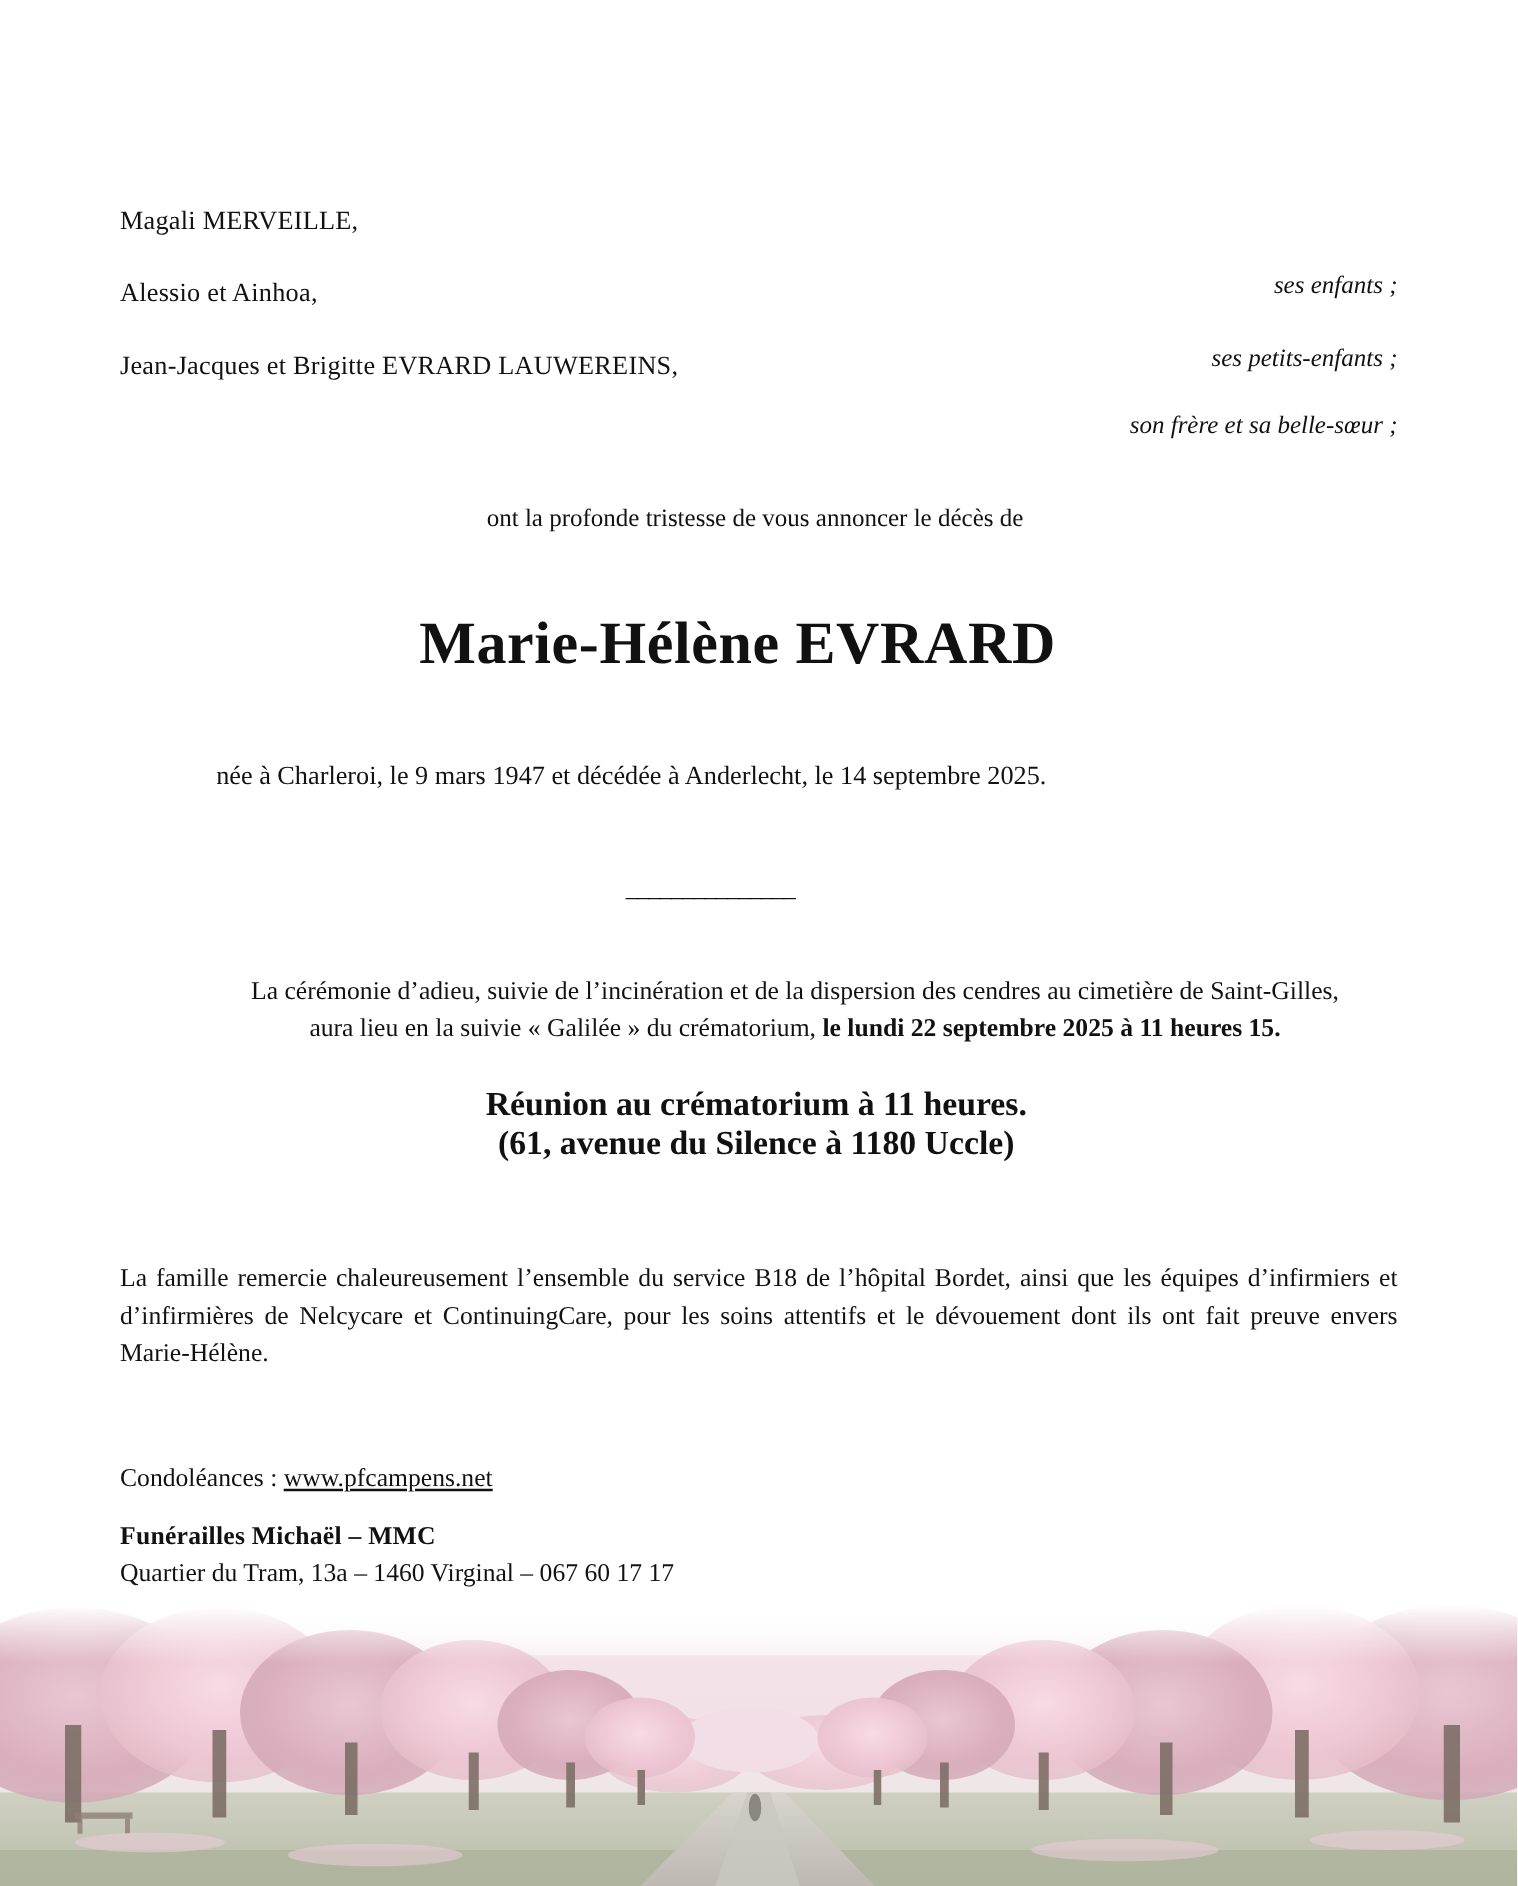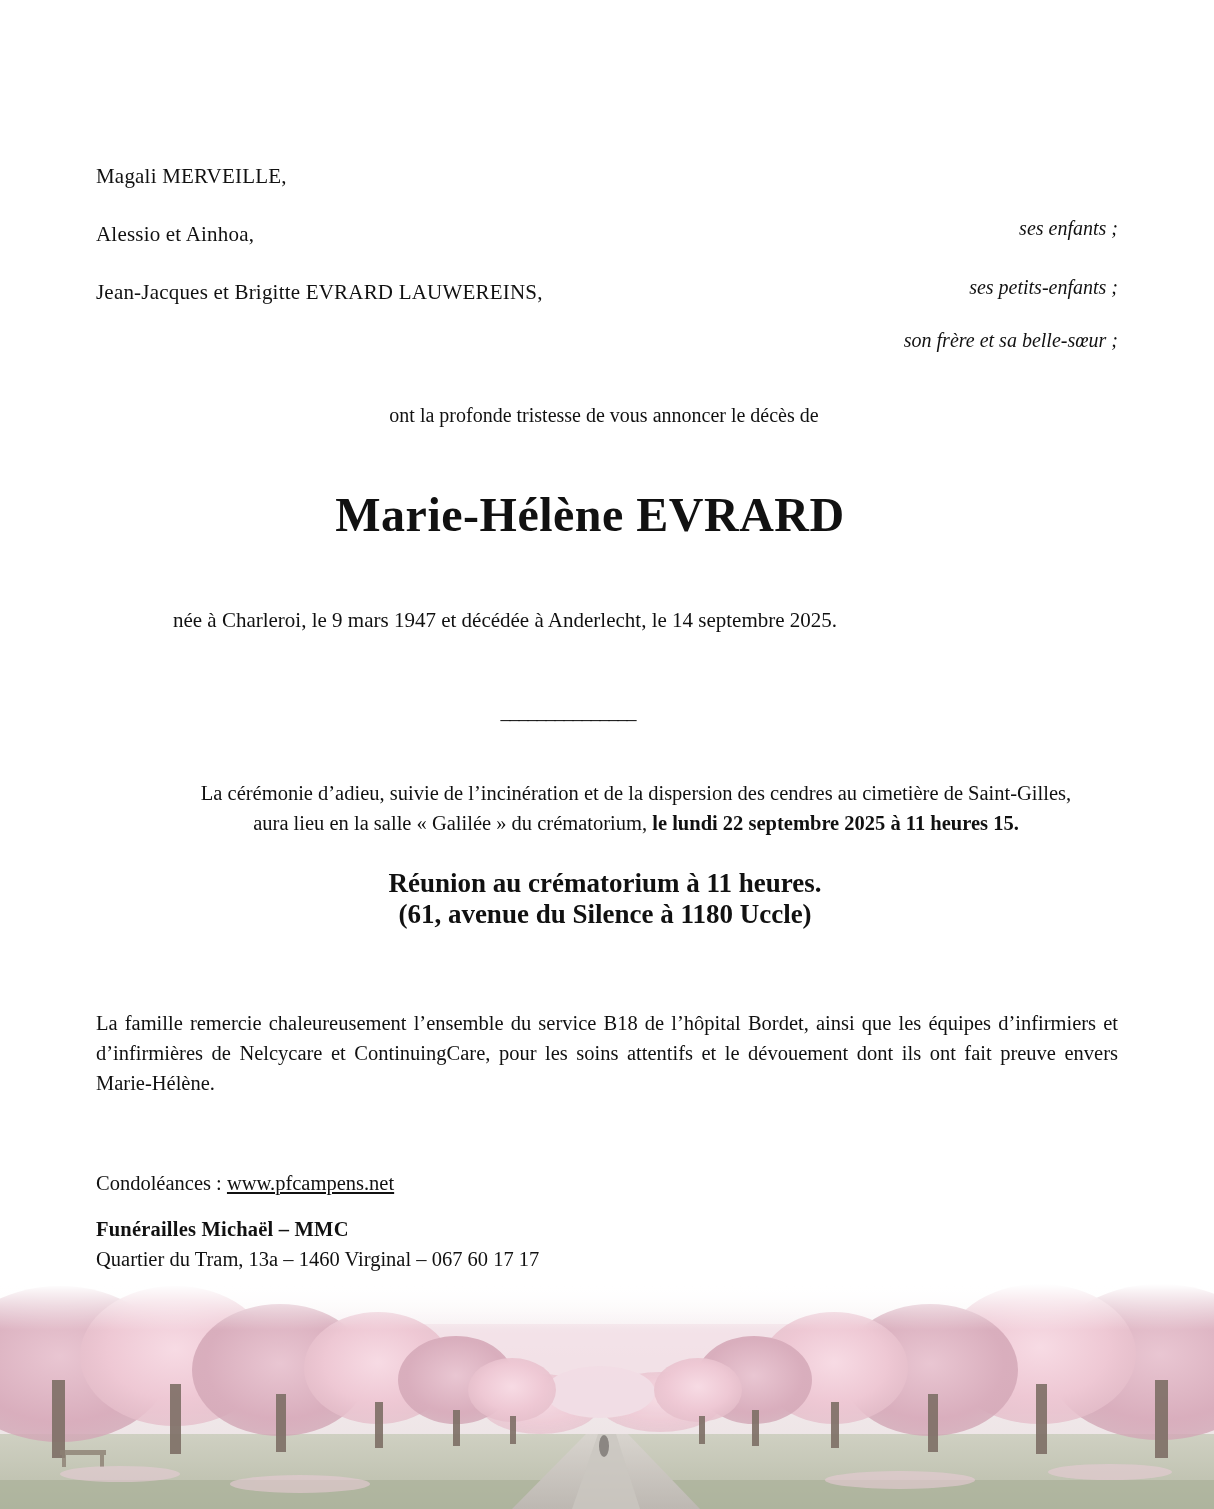--- a/index.html
+++ b/index.html
@@ -199,21 +199,21 @@
   <div class="announce">ont la profonde tristesse de vous annoncer le décès de</div>
 
   <div class="deceased-name">Marie-Hélène EVRARD</div>
 
   <div class="dates">née à Charleroi, le 9 mars 1947 et décédée à Anderlecht, le 14 septembre 2025.</div>
 
   <div class="separator">_______________</div>
 
   <div class="ceremony">
     <div>La cérémonie d’adieu, suivie de l’incinération et de la dispersion des cendres au cimetière de Saint-Gilles,</div>
-    <div><span>aura lieu en la salle « Galilée » du crématorium, </span><b>le lundi 22 septembre 2025 à 11 heures 15.</b></div>
+    <div><span>aura lieu en la suivie « Galilée » du crématorium, </span><b>le lundi 22 septembre 2025 à 11 heures 15.</b></div>
   </div>
 
   <div class="meeting">
     <div>Réunion au crématorium à 11 heures.</div>
     <div>(61, avenue du Silence à 1180 Uccle)</div>
   </div>
 
   <div class="thanks">La famille remercie chaleureusement l’ensemble du service B18 de l’hôpital Bordet, ainsi que les équipes d’infirmiers et d’infirmières de Nelcycare et ContinuingCare, pour les soins attentifs et le dévouement dont ils ont fait preuve envers Marie-Hélène.</div>
 
   <div class="footer">

